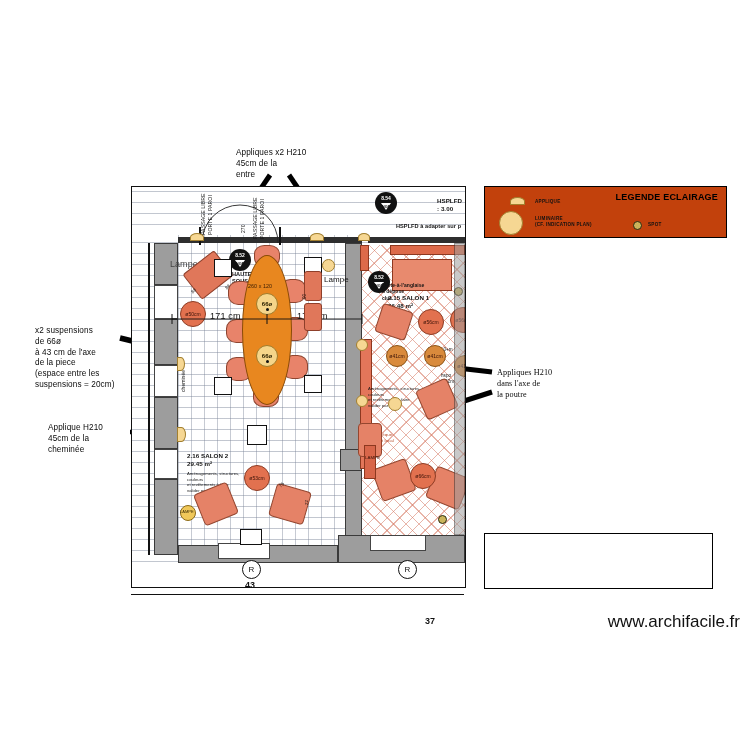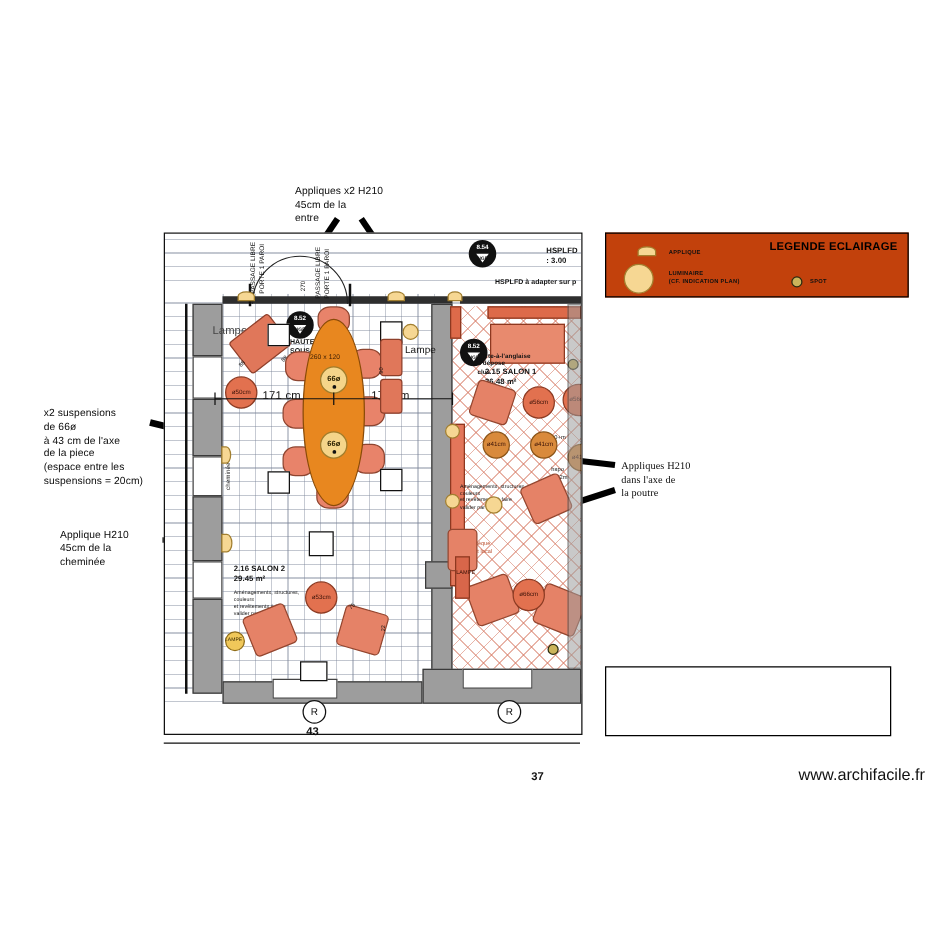--- a/index.html
+++ b/index.html
@@ -258,21 +258,21 @@
     font-size: 9px;
     font-weight: bold;
     color: #111;
   }
   
   #arrows { position: absolute; inset: 0; pointer-events: none; }
   
   #footer {
     position: absolute;
     right: 10px; top: 612px;
-    font-size: 13px;
+    font-size: 17px;
     color: #111;
   }
 </style>
 </head>
 <body>
 
 <div class="stage">
 
   <div class="callout" id="cal-door">Appliques x2  H210
 45cm de la

